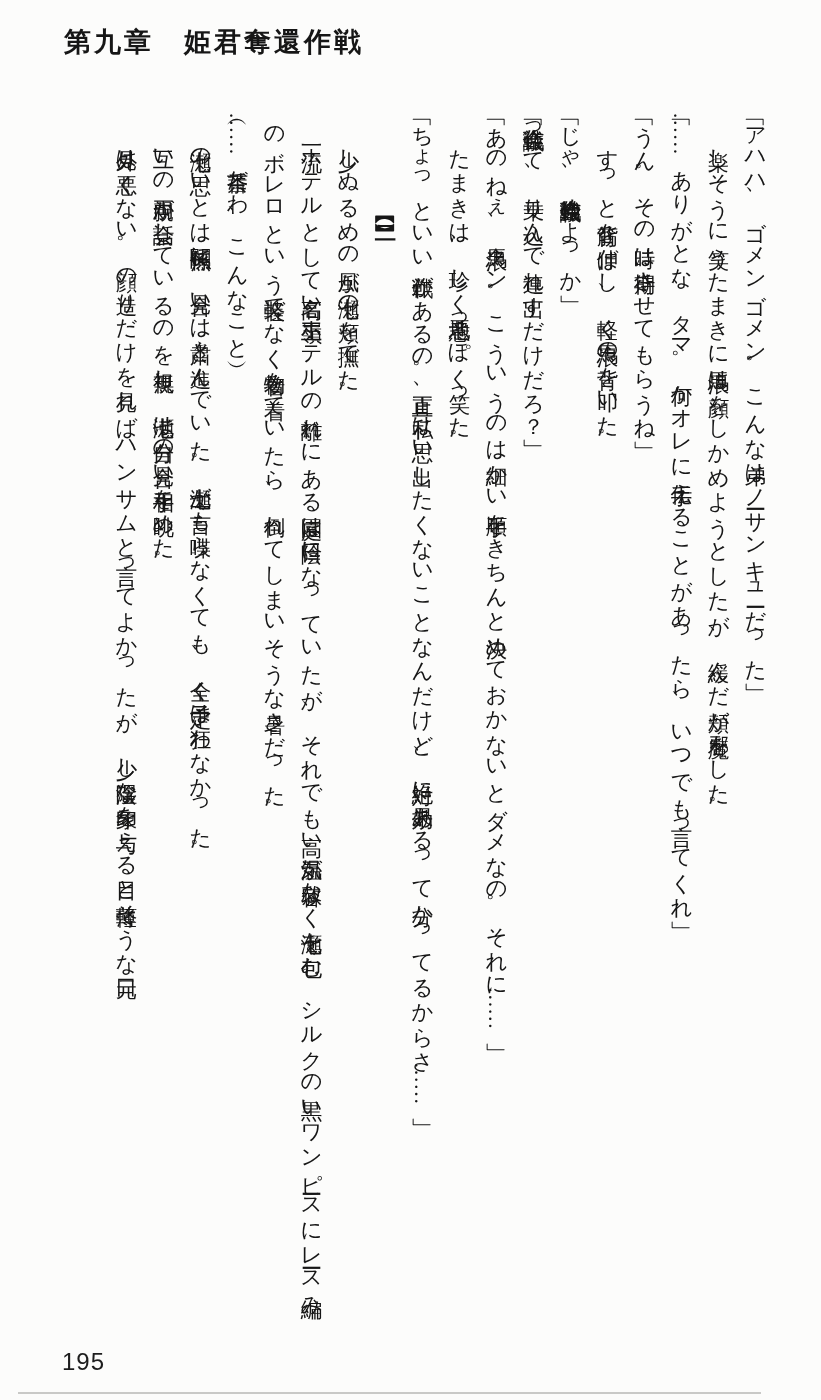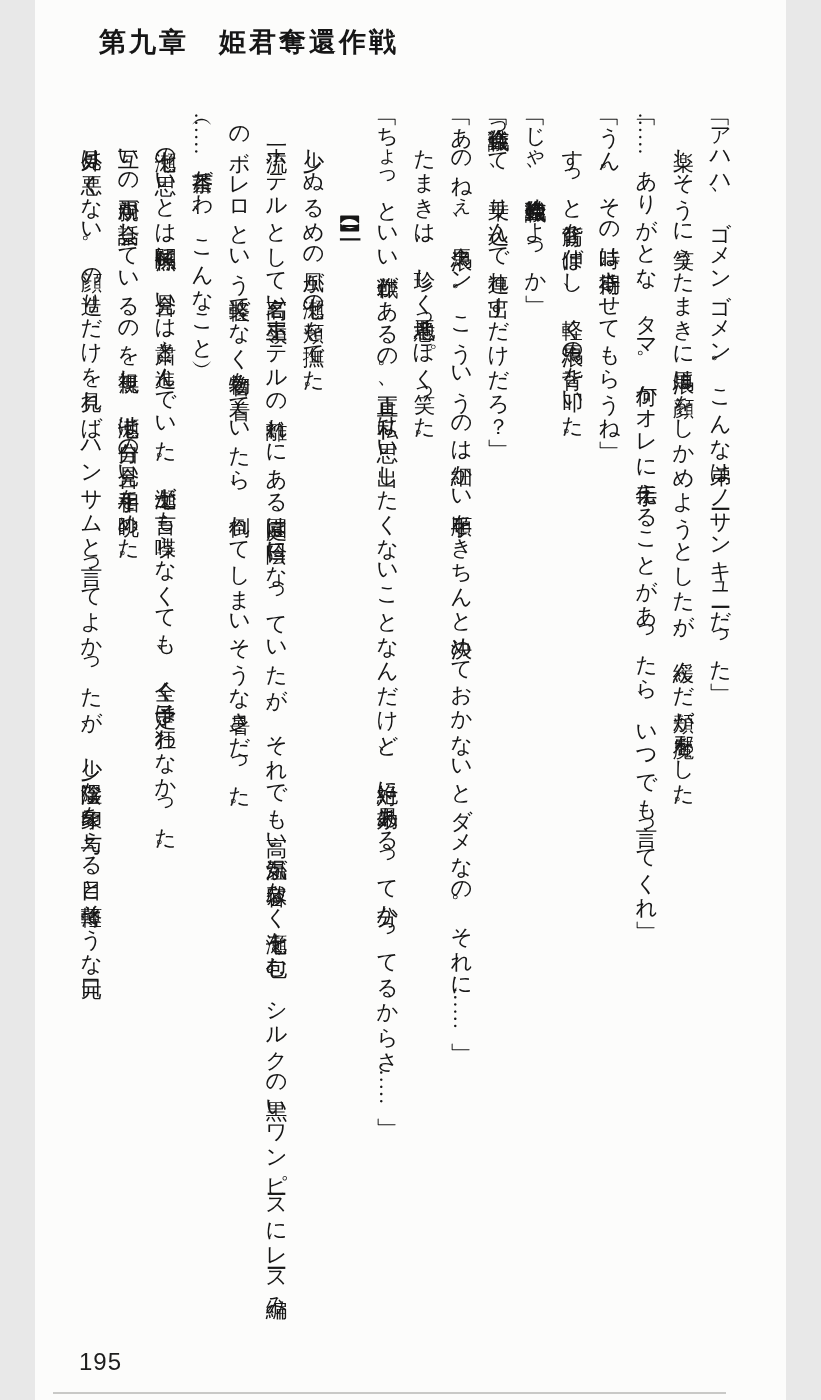--- a/index.html
+++ b/index.html
@@ -2,21 +2,21 @@
 <html lang="ja"><head>
 <meta charset="utf-8">
 <style>
   html, body {
     margin: 0;
     padding: 0;
     background: #e8e8e8;
   }
   .page {
     position: relative;
-    width: 751px;
+    width: 821px;
     height: 1400px;
     margin: 0 auto;
     background: #fcfcfb;
     overflow: hidden;
     font-family: "Liberation Serif", "DejaVu Serif", serif;
     color: #161616;
   }
   
   .chapter-title {
     position: absolute;
@@ -47,21 +47,21 @@
     text-indent: 1em;
   }
   .section-heading {
     text-indent: 4.5em;
     font-weight: 700;
     margin-block-start: 14px;
     margin-block-end: 14px;
   }
   .page-number {
     position: absolute;
-    left: 44px;
+    left: 62px;
     top: 1348px;
     font-family: "Liberation Sans", "DejaVu Sans", sans-serif;
     font-size: 24px;
     color: #1d1d1d;
     letter-spacing: 1px;
   }
   .scan-edge-line {
     position: absolute;
     left: 18px;
     right: 60px;

